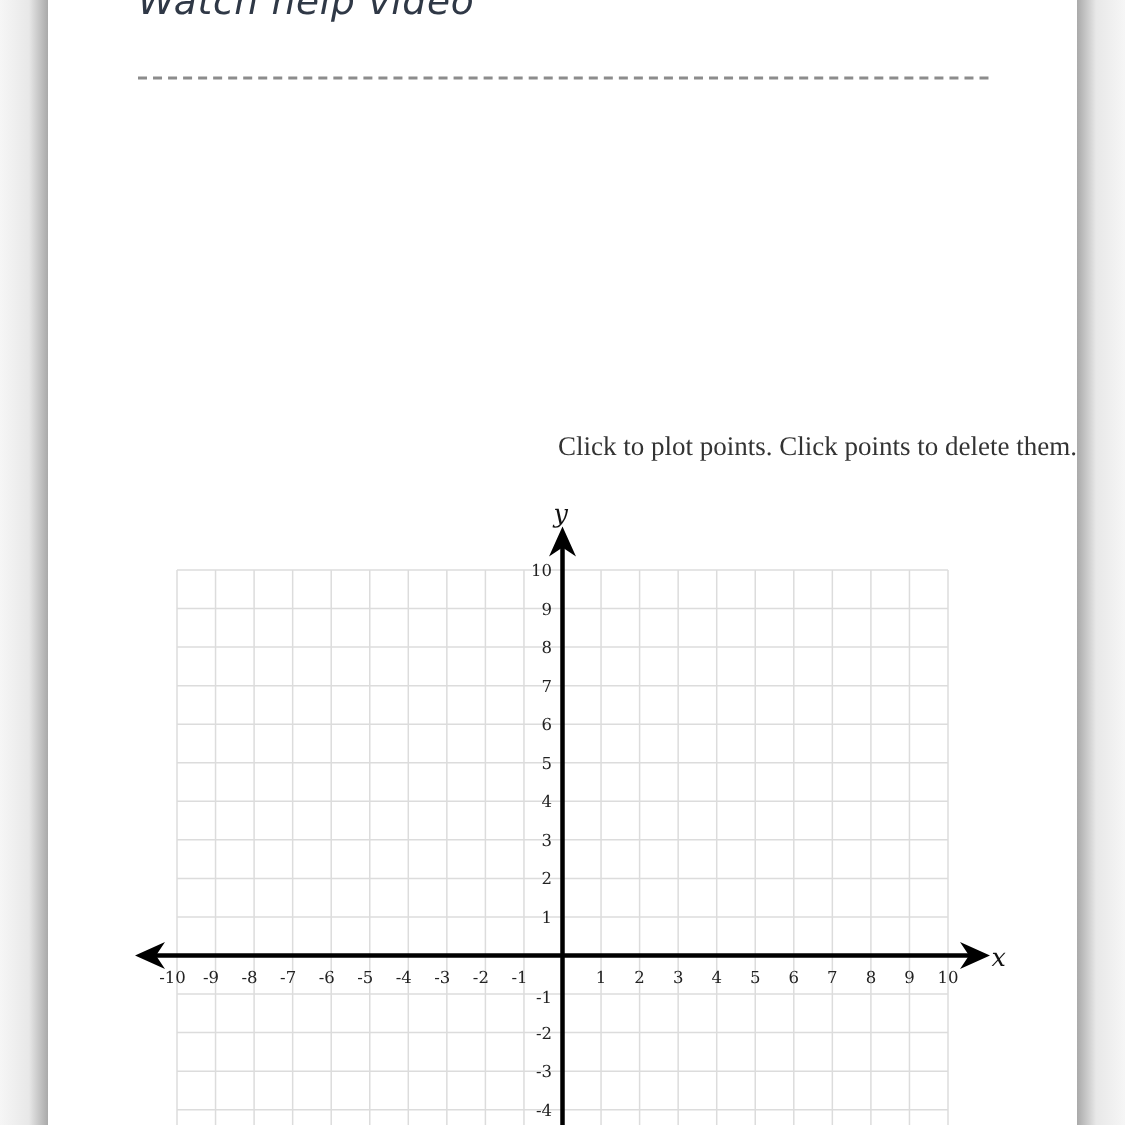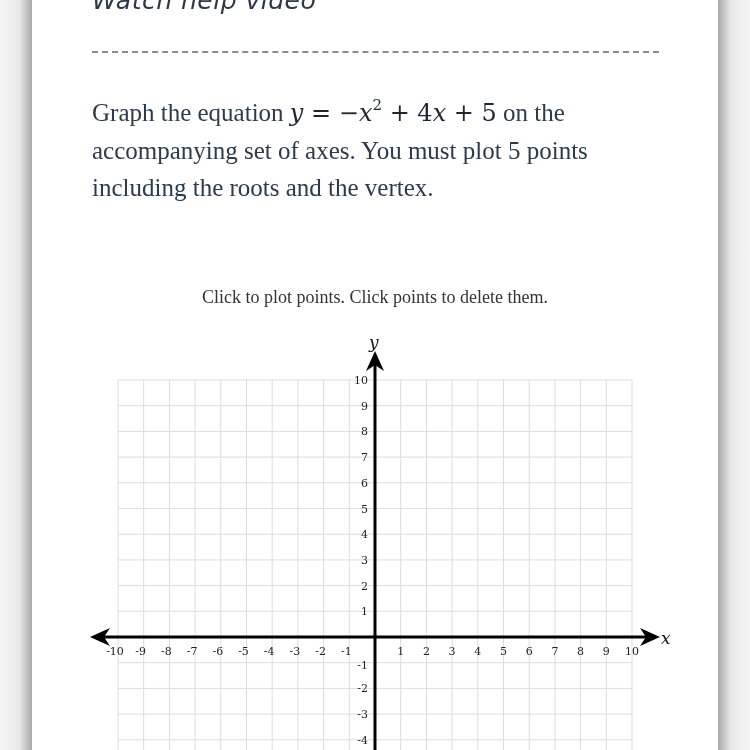--- a/index.html
+++ b/index.html
@@ -35,40 +35,37 @@
       position: absolute; left: 60px; top: 94px; width: 580px;
       font-family: "Liberation Serif", serif;
       font-size: 25px; line-height: 37px; color: #2d3a4b;
     }
     .question .math {
       font-family: "DejaVu Serif", serif; font-size: 24px; color: #1e2633;
     }
     .question .math i { font-style: italic; }
     .question .math sup { font-size: 15px; vertical-align: 11px; line-height: 0; }
     .instructions {
-      position: absolute; left: 0; top: 287px; width: 686px; text-align: center;
+      position: absolute; left: 0; top: 287px; width: 686px; text-align: right;
       font-family: "Liberation Serif", serif; font-size: 18px; color: #333333;
     }
     .graph {
       position: absolute; left: 0; top: 0;
     }
   </style>
 </head>
 <body>
 
 <div class="shadow-left"></div>
 <div class="shadow-right"></div>
 
 <div class="card">
   <a class="help-link">Watch help video</a>
   <div class="divider"></div>
 
-  <div class="question">
-    <span>Graph the equation </span><span class="math"><i>y</i><span> = −</span><i>x</i><sup>2</sup><span> + 4</span><i>x</i><span> + 5</span></span><span> on the accompanying set of axes. You must plot 5 points including the roots and the vertex.</span>
-  </div>
 
   <div class="instructions">Click to plot points. Click points to delete them.</div>
 </div>
 
 <svg class="graph" width="750" height="750" id="graph-svg">
   <g id="grid">
       <line x1="118" x2="118" y1="380" y2="894" stroke="#dcdcdc" stroke-width="1"></line>
       <line x1="143.70000000000002" x2="143.70000000000002" y1="380" y2="894" stroke="#dcdcdc" stroke-width="1"></line>
       <line x1="169.4" x2="169.4" y1="380" y2="894" stroke="#dcdcdc" stroke-width="1"></line>
       <line x1="195.1" x2="195.1" y1="380" y2="894" stroke="#dcdcdc" stroke-width="1"></line>

